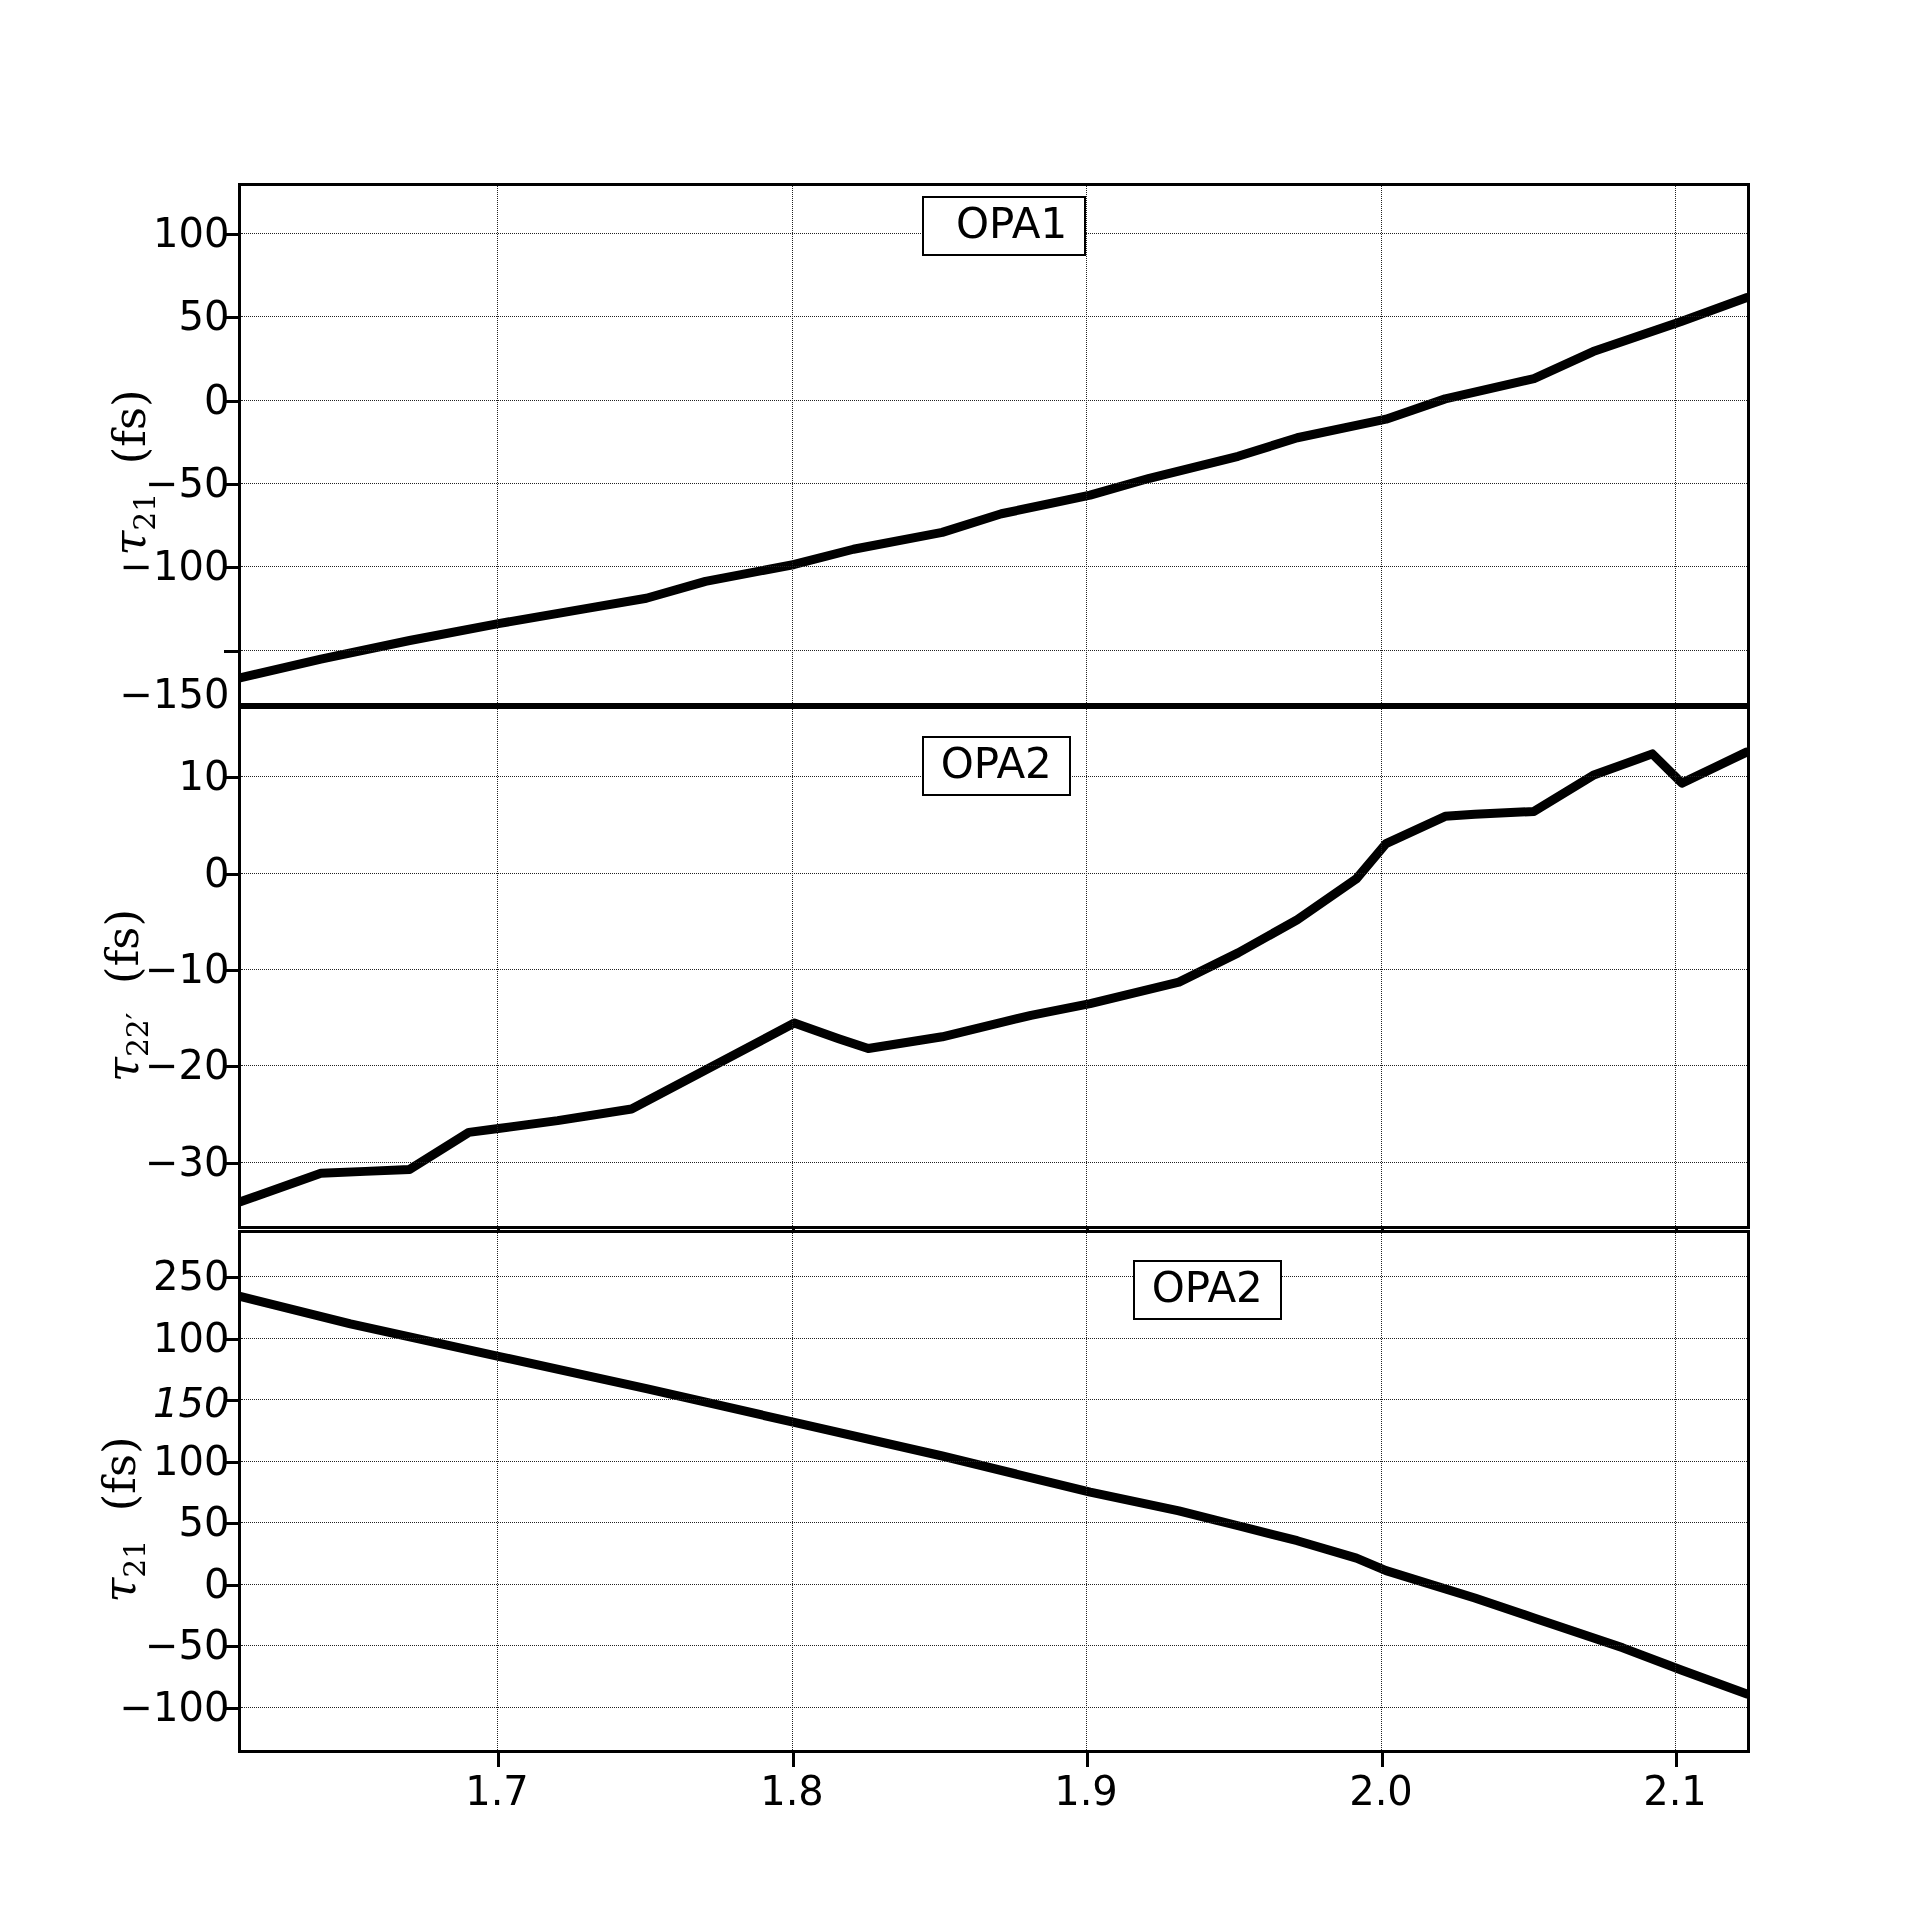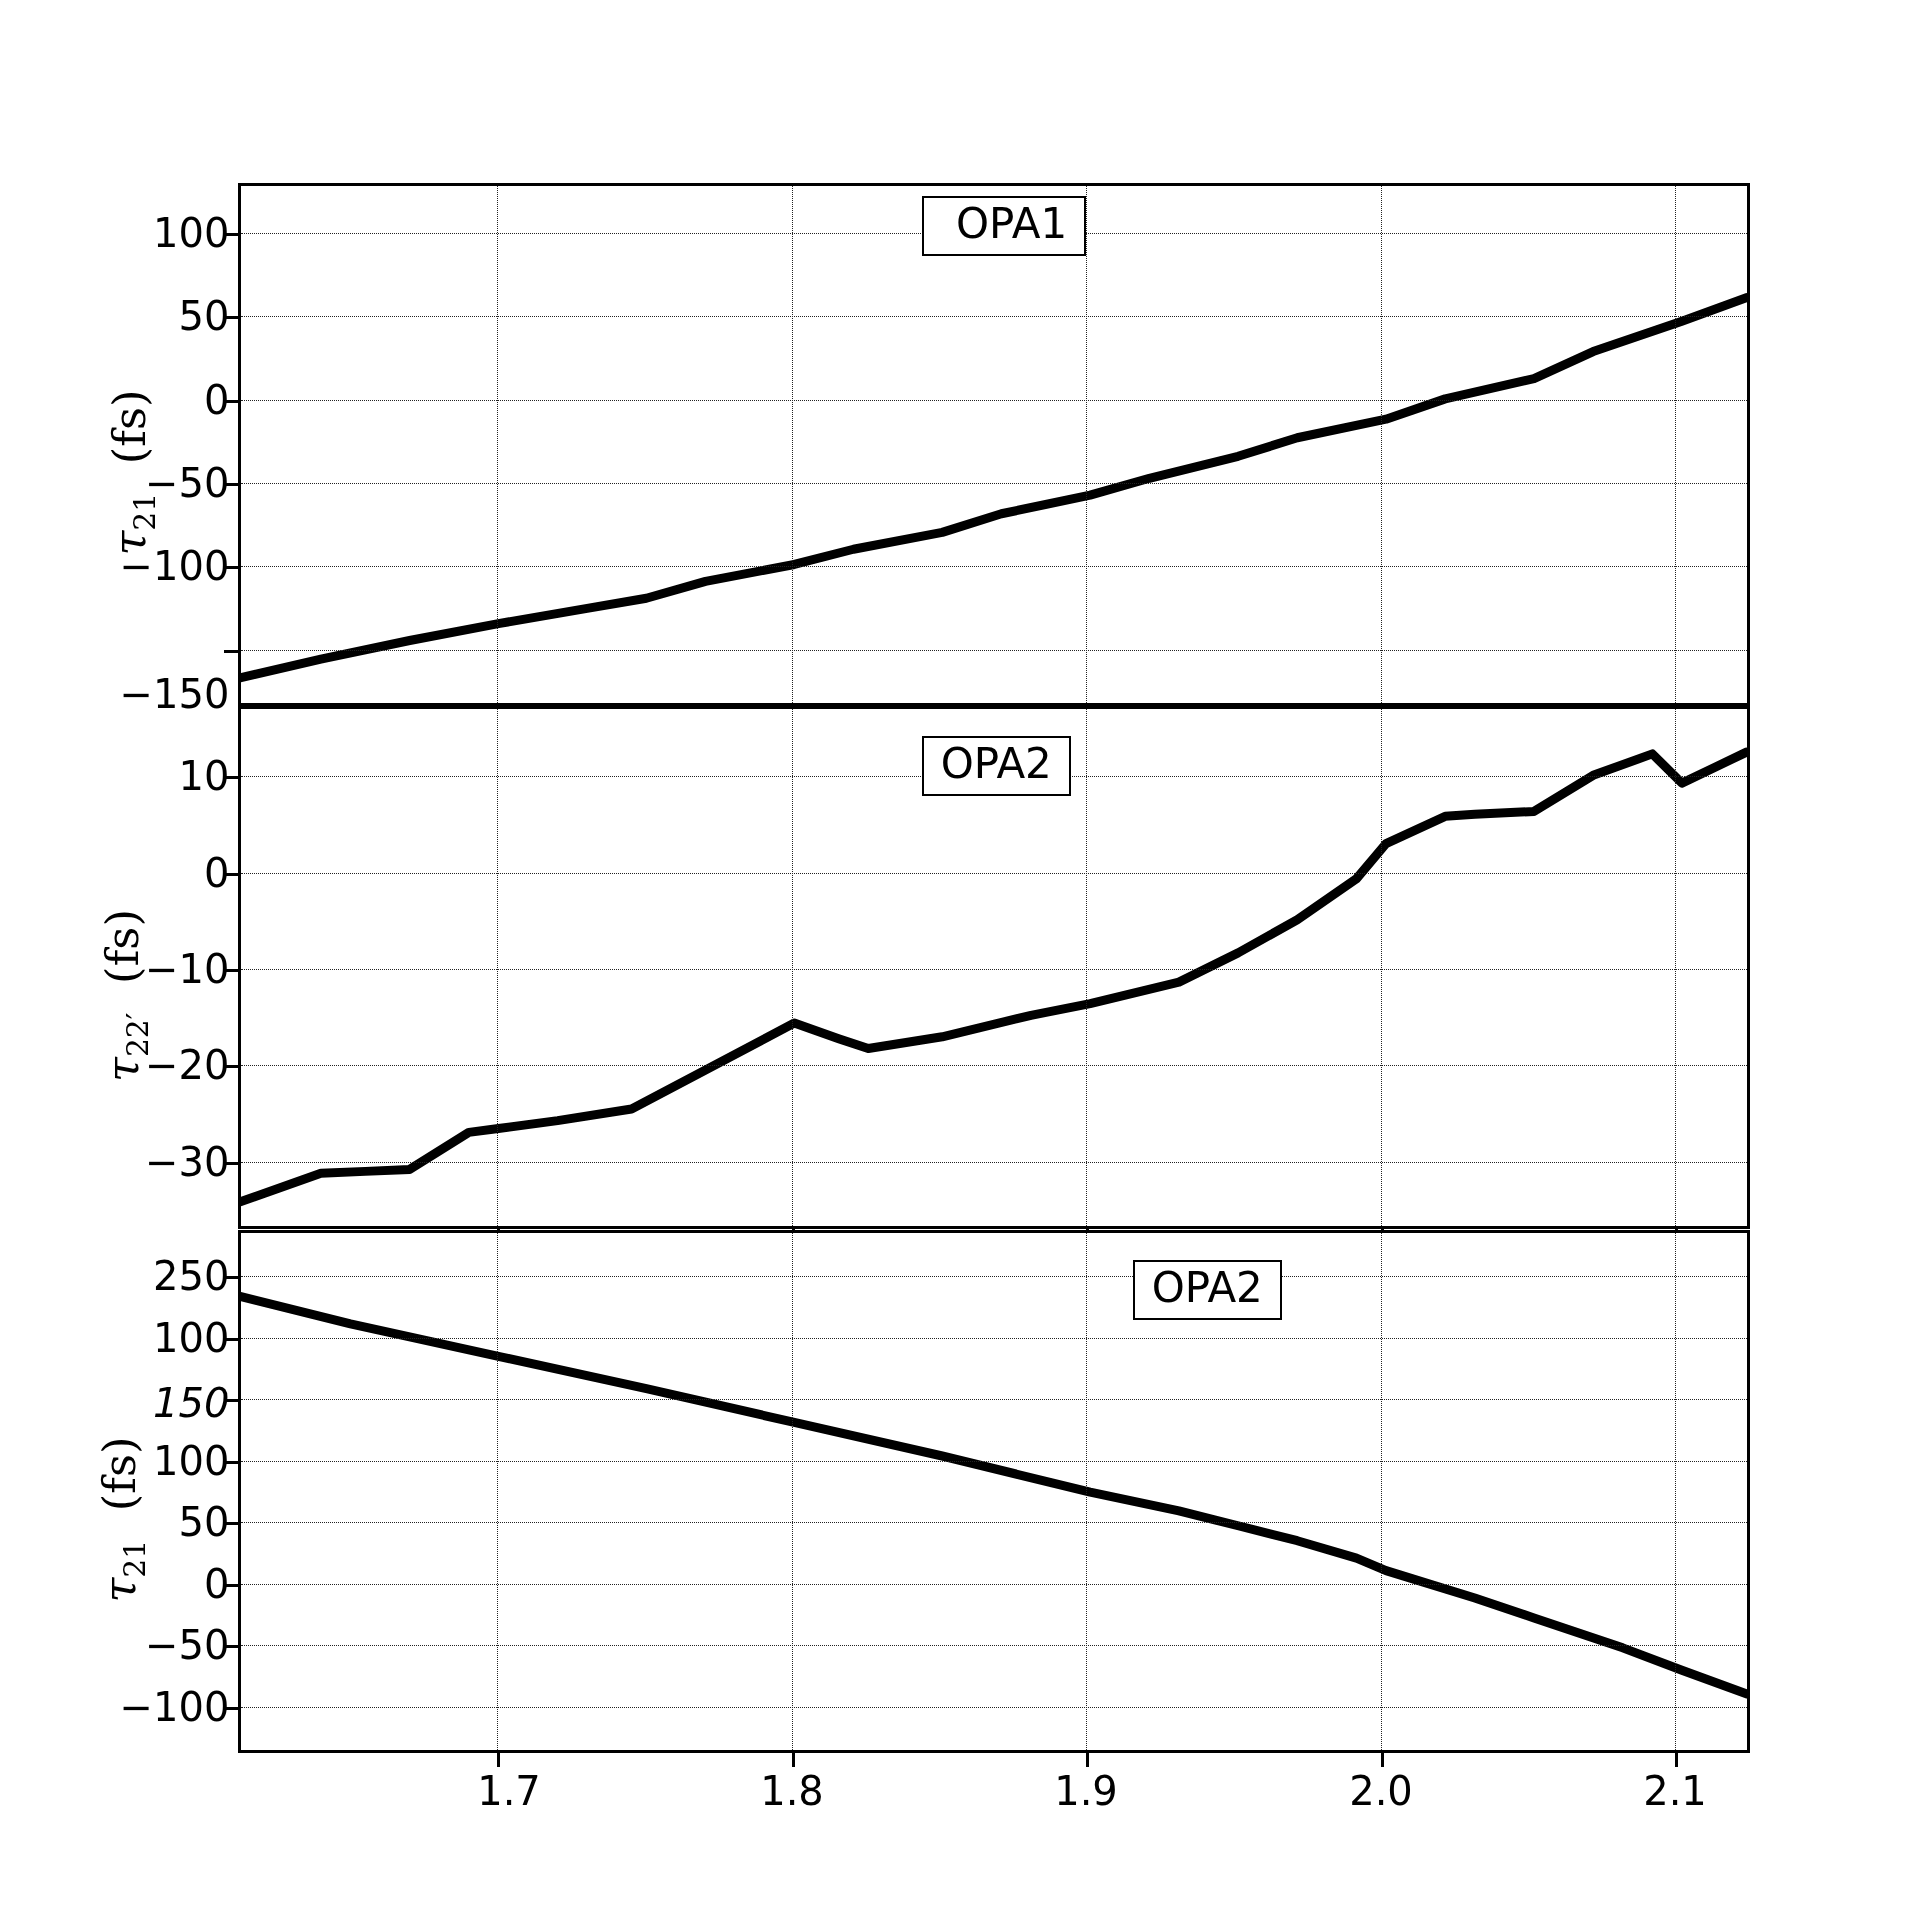--- a/index.html
+++ b/index.html
@@ -215,21 +215,21 @@
         <div class="gridline-h" style="top: 412px;"></div>
         <div class="gridline-h" style="top: 351px;"></div>
         <div class="gridline-h" style="top: 289px;"></div>
         <div class="gridline-h" style="top: 228px;"></div>
         <div class="gridline-h" style="top: 166px;"></div>
         <div class="gridline-h" style="top: 105px;"></div>
         <div class="gridline-h" style="top: 43px;"></div>
       </div>
     <div class="panel-legend" style="left:892px; top:27px;">OPA2</div>
   <div class="tick-x" style="left: 256px;"></div>
-      <div class="xlabel-text" style="left: 268px;">1.7</div>
+      <div class="xlabel-text" style="left: 256px;">1.7</div>
       <div class="tick-x" style="left: 551px;"></div>
       <div class="xlabel-text" style="left: 551px;">1.8</div>
       <div class="tick-x" style="left: 845px;"></div>
       <div class="xlabel-text" style="left: 845px;">1.9</div>
       <div class="tick-x" style="left: 1140px;"></div>
       <div class="xlabel-text" style="left: 1140px;">2.0</div>
       <div class="tick-x" style="left: 1434px;"></div>
       <div class="xlabel-text" style="left: 1434px;">2.1</div>
       <div class="tick-y" style="top: 474px;"></div>
       <div class="ylabel-text" style="top: 474px;">−100</div>

